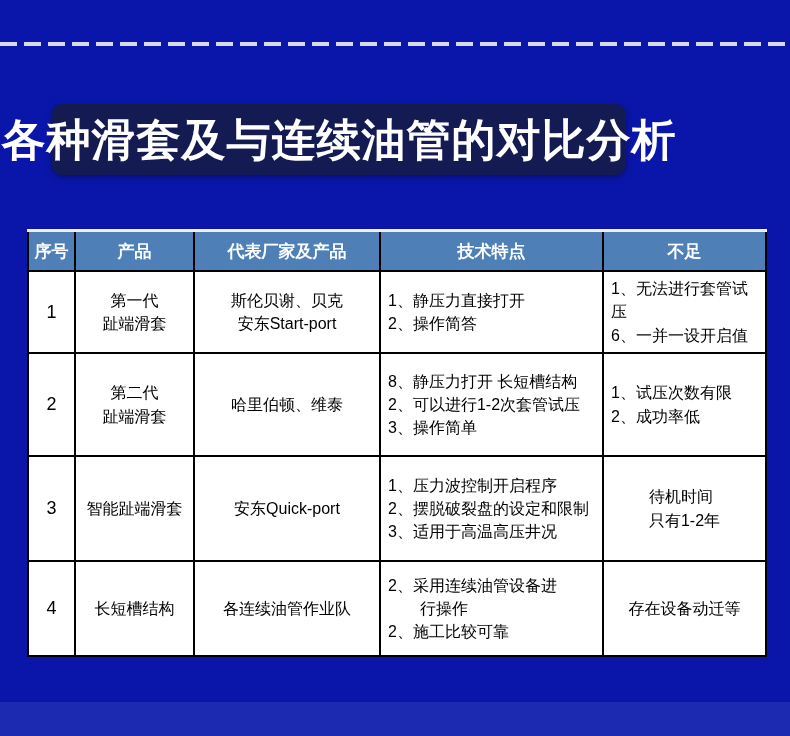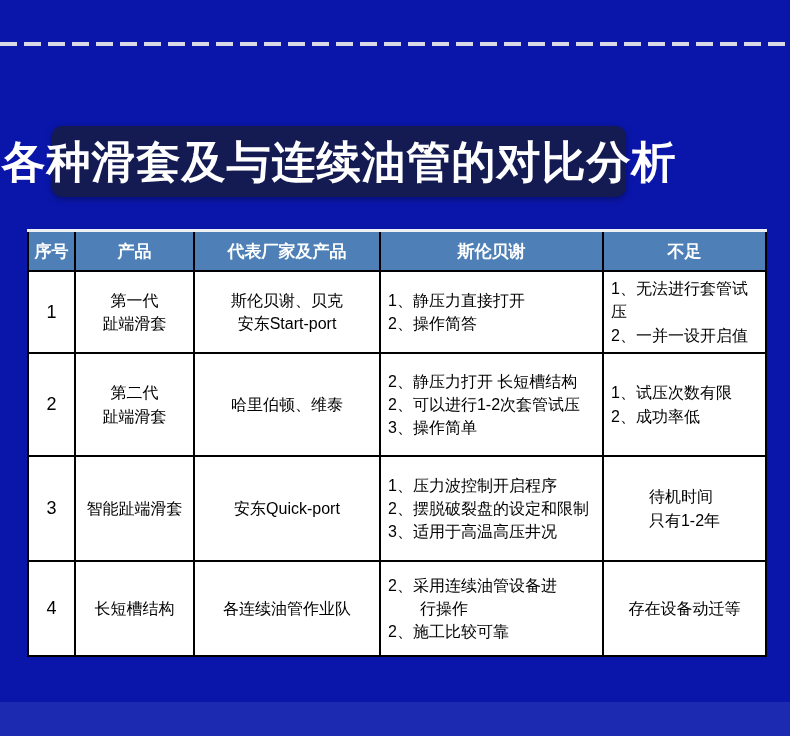--- a/index.html
+++ b/index.html
@@ -14,21 +14,20 @@
   }
   .dashed-line {
     position:absolute; top:42px; left:0; width:790px; height:4px;
     background:repeating-linear-gradient(90deg,#d8d9e6 0,#d8d9e6 17px,transparent 17px,transparent 24px);
   }
   .title-banner {
     position:absolute; left:52px; top:104px; width:574px; height:71px;
     background:#141b52; border-radius:10px;
     display:flex; align-items:center; justify-content:center;
     box-shadow:0 2px 6px rgba(0,0,10,0.35);
-    margin-top:22px;
   }
   .title-text {
     color:#ffffff; font-size:44px; font-weight:700; letter-spacing:1px;
     white-space:nowrap; line-height:1;
   }
   table.comparison-table {
     position:absolute; left:27px; top:229px; width:738px;
     border-collapse:collapse; table-layout:fixed;
     background:#ffffff;
     border:2px solid #000000; border-top:3px solid #eef0f4;padding-left:44px;
@@ -71,21 +70,21 @@
       <col class="c2">
       <col class="c3">
       <col class="c4">
       <col class="c5">
   </colgroup>
   <thead>
     <tr>
         <th>序号</th>
         <th>产品</th>
         <th>代表厂家及产品</th>
-        <th>斯伦贝谢</th>
+        <th>技术特点</th>
         <th>不足</th>
       </tr>
   </thead>
   <tbody>
       <tr>
         <td class="al-center row-number">
           <div class="cell-inner">
             <div class="line">1</div>
           </div>
         </td>
@@ -103,21 +102,21 @@
         </td>
         <td class="al-left">
           <div class="cell-inner">
             <div class="line">1、静压力直接打开</div>
             <div class="line">2、操作简答</div>
           </div>
         </td>
         <td class="al-left">
           <div class="cell-inner">
             <div class="line">1、无法进行套管试压</div>
-            <div class="line">2、一并一设开启值</div>
+            <div class="line">6、一并一设开启值</div>
           </div>
         </td>
       </tr>
       <tr>
         <td class="al-center row-number">
           <div class="cell-inner">
             <div class="line">2</div>
           </div>
         </td>
         <td class="al-center">
@@ -126,21 +125,21 @@
             <div class="line">趾端滑套</div>
           </div>
         </td>
         <td class="al-center">
           <div class="cell-inner">
             <div class="line">哈里伯顿、维泰</div>
           </div>
         </td>
         <td class="al-left">
           <div class="cell-inner">
-            <div class="line">2、静压力打开 长短槽结构</div>
+            <div class="line">8、静压力打开 长短槽结构</div>
             <div class="line">2、可以进行1-2次套管试压</div>
             <div class="line">3、操作简单</div>
           </div>
         </td>
         <td class="al-left">
           <div class="cell-inner">
             <div class="line">1、试压次数有限</div>
             <div class="line">2、成功率低</div>
           </div>
         </td>

